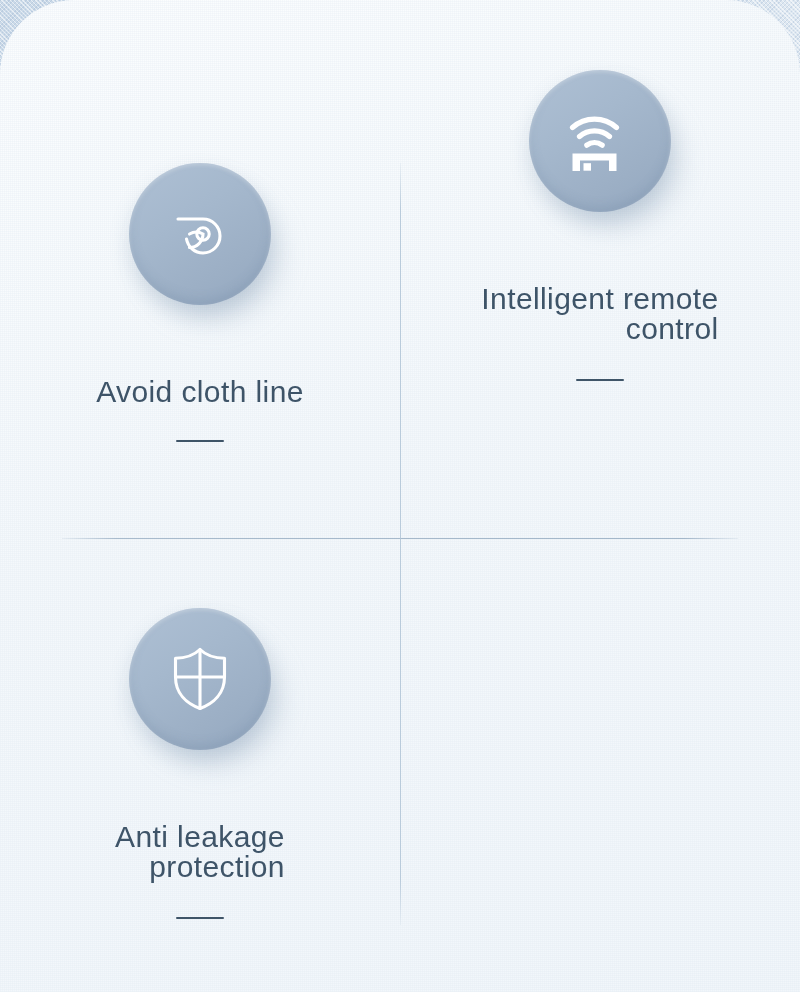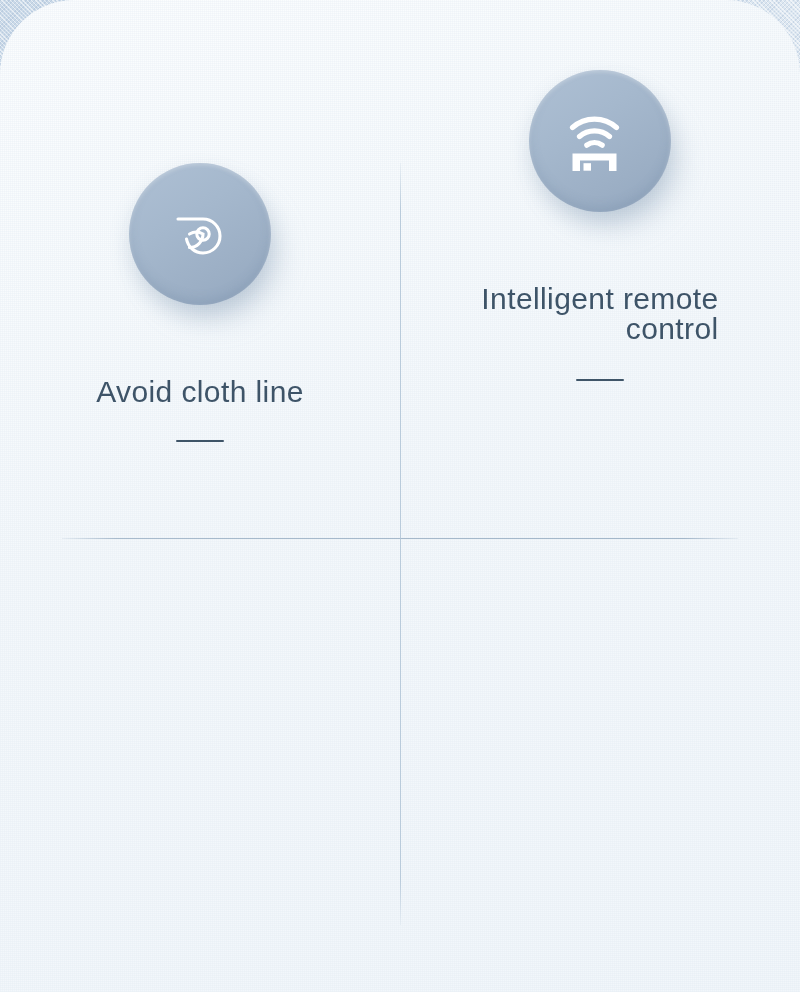--- a/index.html
+++ b/index.html
@@ -175,16 +175,36 @@
               <path d="M5.5 44.5 H49.5 V62 H42 V51.5 H13 V62 H5.5 Z" fill="#ffffff"></path>
               <rect x="16.5" y="54.2" width="7.5" height="7.5" fill="#ffffff"></rect>
             </svg>
           </div>
         </div>
         <div class="caption">Intelligent remote
 control</div>
         <div class="accent"></div>
       </div>
 
+      <div class="cell r2">
+        <div class="badge-wrap">
+          <div class="badge-shadow"></div>
+          <div class="badge">
+            <svg width="60" height="66" viewBox="0 0 60 66" fill="none">
+              <g stroke="#ffffff" stroke-width="3.1" stroke-linecap="round" stroke-linejoin="round" fill="none">
+                <path d="M30 3.5 C24 9.2 14.5 12.2 5.5 12.2 V31
+                         C5.5 47.5 16.5 57.5 30 62.5
+                         C43.5 57.5 54.5 47.5 54.5 31 V12.2
+                         C45.5 12.2 36 9.2 30 3.5 Z"></path>
+                <path d="M30 3.5 V62.5"></path>
+                <path d="M5.5 31 H54.5"></path>
+              </g>
+            </svg>
+          </div>
+        </div>
+        <div class="caption">Anti leakage
+protection</div>
+        <div class="accent"></div>
+      </div>
 
     </div>
   </div>
 </div>
 
 </body></html>

